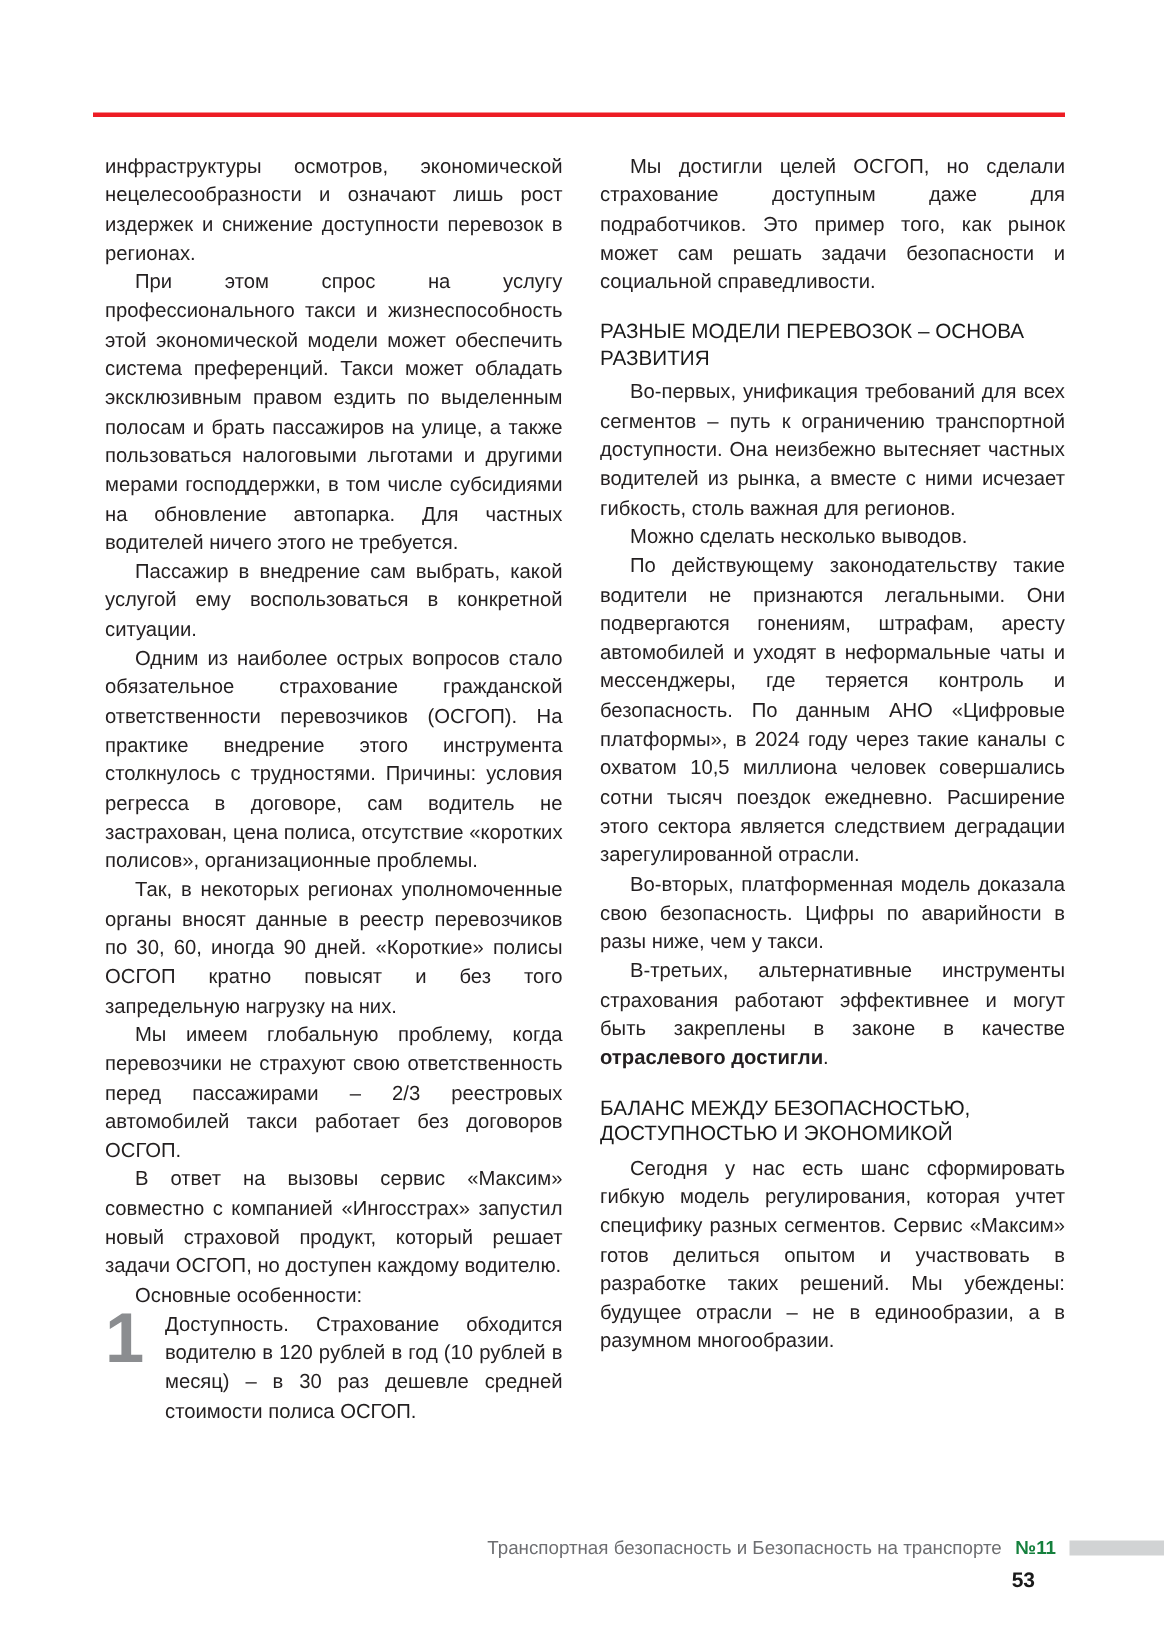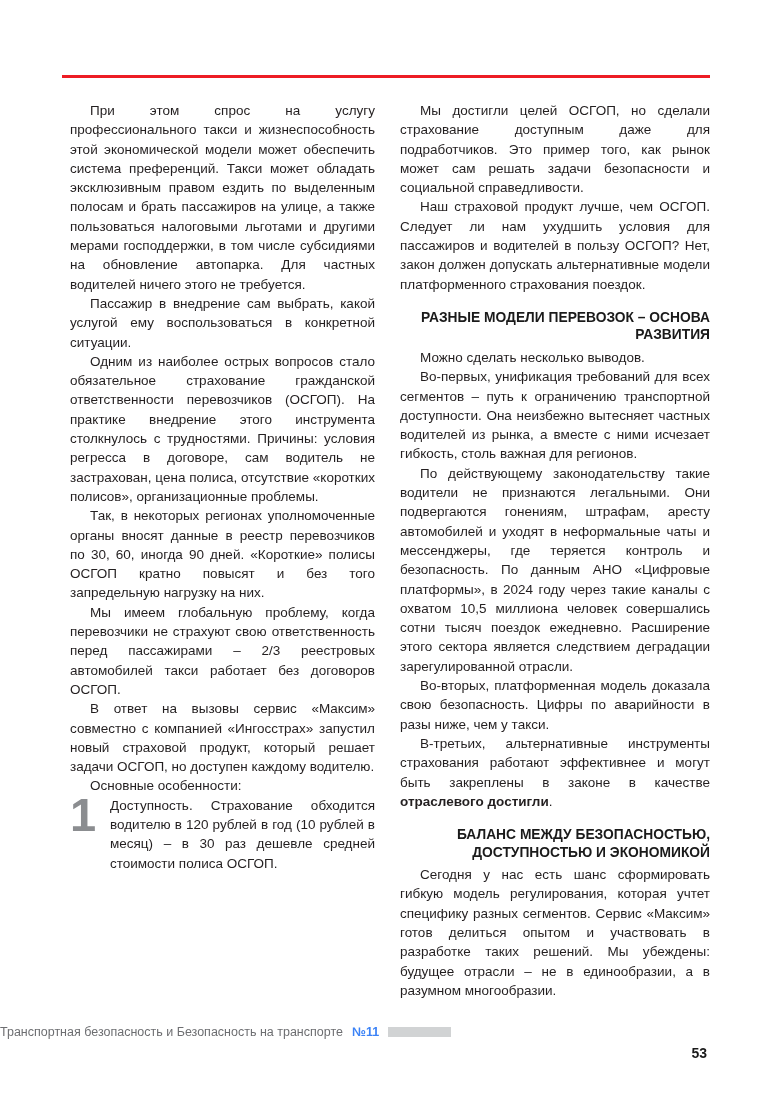--- a/index.html
+++ b/index.html
@@ -10,77 +10,77 @@
   .rule-top{position:absolute;left:62px;top:75px;width:648px;height:3px;background:#ed1c24;}
   .col{position:absolute;top:101px;}
   .col-left{left:70px;width:305px;}
   .col-right{left:400px;width:310px;}
   p.body{
     margin:0;font-size:13.5px;line-height:19.3px;text-align:justify;
     text-indent:20px;-webkit-hyphens:auto;hyphens:auto;
   }
   p.noindent{text-indent:0;}
   h2.sect{
-    margin:15px 0 4px 0;font-size:13.8px;line-height:17.5px;font-weight:bold;
-    color:#1a1a1a;text-align:right;
+    margin:15px 0 4px 0;font-size:13.8px;line-height:17.5px;font-weight:normal;
+    color:#1a1a1a;text-align:left;
   }
   h2.first-gap{margin-top:16px;}
   .feature{display:flex;align-items:flex-start;}
   .feature .num{
     flex:none;width:40px;font-size:47px;line-height:41px;font-weight:bold;
     color:#8b8d90;letter-spacing:-2px;margin-top:-2px;
   }
   .feature .txt{
     flex:1;font-size:13.5px;line-height:19.3px;text-align:justify;
     -webkit-hyphens:auto;hyphens:auto;
   }
   .footer{
     position:absolute;top:1023px;left:0;right:0;height:18px;
-    display:flex;align-items:center;
+    display:flex;justify-content:flex-end;align-items:center;
   }
   .footer-journal{color:#6d6e71;font-size:12.5px;line-height:18px;}
-  .footer-issue{color:#3b82f6;font-weight:bold;font-size:12.5px;margin-left:9px;line-height:18px;}
+  .footer-issue{color:#15803d;font-weight:bold;font-size:12.5px;margin-left:9px;line-height:18px;}
   .footer-bar{width:63px;height:10px;background:#d1d3d4;margin-left:9px;}
   .page-num{
-    position:absolute;top:1045px;right:69px;font-size:14px;font-weight:bold;color:#1a1a1a;
+    position:absolute;top:1045px;right:86px;font-size:14px;font-weight:bold;color:#1a1a1a;
   }
 </style>
 </head>
 <body>
 
 <div class="page">
 
   <div class="rule-top"></div>
 
   <div class="col col-left">
+    <p class="body noindent">инфраструктуры осмотров, экономической нецелесообразности и означают лишь рост издержек и снижение доступности перевозок в регионах.</p>
     <p class="body">При этом спрос на услугу профессионального такси и жизнеспособность этой экономической модели может обеспечить система преференций. Такси может обладать эксклюзивным правом ездить по выделенным полосам и брать пассажиров на улице, а также пользоваться налоговыми льготами и другими мерами господдержки, в том числе субсидиями на обновление автопарка. Для частных водителей ничего этого не требуется.</p>
     <p class="body">Пассажир в внедрение сам выбрать, какой услугой ему воспользоваться в конкретной ситуации.</p>
 
 
     <p class="body">Одним из наиболее острых вопросов стало обязательное страхование гражданской ответственности перевозчиков (ОСГОП). На практике внедрение этого инструмента столкнулось с трудностями. Причины: условия регресса в договоре, сам водитель не застрахован, цена полиса, отсутствие «коротких полисов», организационные проблемы.</p>
     <p class="body">Так, в некоторых регионах уполномоченные органы вносят данные в реестр перевозчиков по 30, 60, иногда 90 дней. «Короткие» полисы ОСГОП кратно повысят и без того запредельную нагрузку на них.</p>
     <p class="body">Мы имеем глобальную проблему, когда перевозчики не страхуют свою ответственность перед пассажирами – 2/3 реестровых автомобилей такси работает без договоров ОСГОП.</p>
     <p class="body">В ответ на вызовы сервис «Максим» совместно с компанией «Ингосстрах» запустил новый страховой продукт, который решает задачи ОСГОП, но доступен каждому водителю.</p>
     <p class="body">Основные особенности:</p>
 
     <div class="feature">
       <div class="num">1</div>
       <div class="txt">Доступность. Страхование обходится водителю в 120 рублей в год (10 рублей в месяц) – в 30 раз дешевле средней стоимости полиса ОСГОП.</div>
     </div>
 
   </div>
 
   <div class="col col-right">
     <p class="body">Мы достигли целей ОСГОП, но сделали страхование доступным даже для подработчиков. Это пример того, как рынок может сам решать задачи безопасности и социальной справедливости.</p>
-    <p class="body">Наш страховой продукт лучше, чем ОСГОП. Следует ли нам ухудшить условия для пассажиров и водителей в пользу ОСГОП? Нет, закон должен допускать альтернативные модели платформенного страхования поездок.</p>
 
     <h2 class="sect">РАЗНЫЕ МОДЕЛИ ПЕРЕВОЗОК – ОСНОВА РАЗВИТИЯ</h2>
 
+    <p class="body">Во-первых, унификация требований для всех сегментов – путь к ограничению транспортной доступности. Она неизбежно вытесняет частных водителей из рынка, а вместе с ними исчезает гибкость, столь важная для регионов.</p>
     <p class="body">Можно сделать несколько выводов.</p>
-    <p class="body">Во-первых, унификация требований для всех сегментов – путь к ограничению транспортной доступности. Она неизбежно вытесняет частных водителей из рынка, а вместе с ними исчезает гибкость, столь важная для регионов.</p>
     <p class="body">По действующему законодательству такие водители не признаются легальными. Они подвергаются гонениям, штрафам, аресту автомобилей и уходят в неформальные чаты и мессенджеры, где теряется контроль и безопасность. По данным АНО «Цифровые платформы», в 2024 году через такие каналы с охватом 10,5 миллиона человек совершались сотни тысяч поездок ежедневно. Расширение этого сектора является следствием деградации зарегулированной отрасли.</p>
     <p class="body">Во-вторых, платформенная модель доказала свою безопасность. Цифры по аварийности в разы ниже, чем у такси.</p>
 
     <p class="body"><span>В-третьих, альтернативные инструменты страхования работают эффективнее и могут быть закреплены в законе в качестве </span><b>отраслевого достигли</b><span>.</span></p>
 
     <h2 class="sect">БАЛАНС МЕЖДУ БЕЗОПАСНОСТЬЮ, ДОСТУПНОСТЬЮ И ЭКОНОМИКОЙ</h2>
 
     <p class="body">Сегодня у нас есть шанс сформировать гибкую модель регулирования, которая учтет специфику разных сегментов. Сервис «Максим» готов делиться опытом и участвовать в разработке таких решений. Мы убеждены: будущее отрасли – не в единообразии, а в разумном многообразии.</p>
 
   </div>

